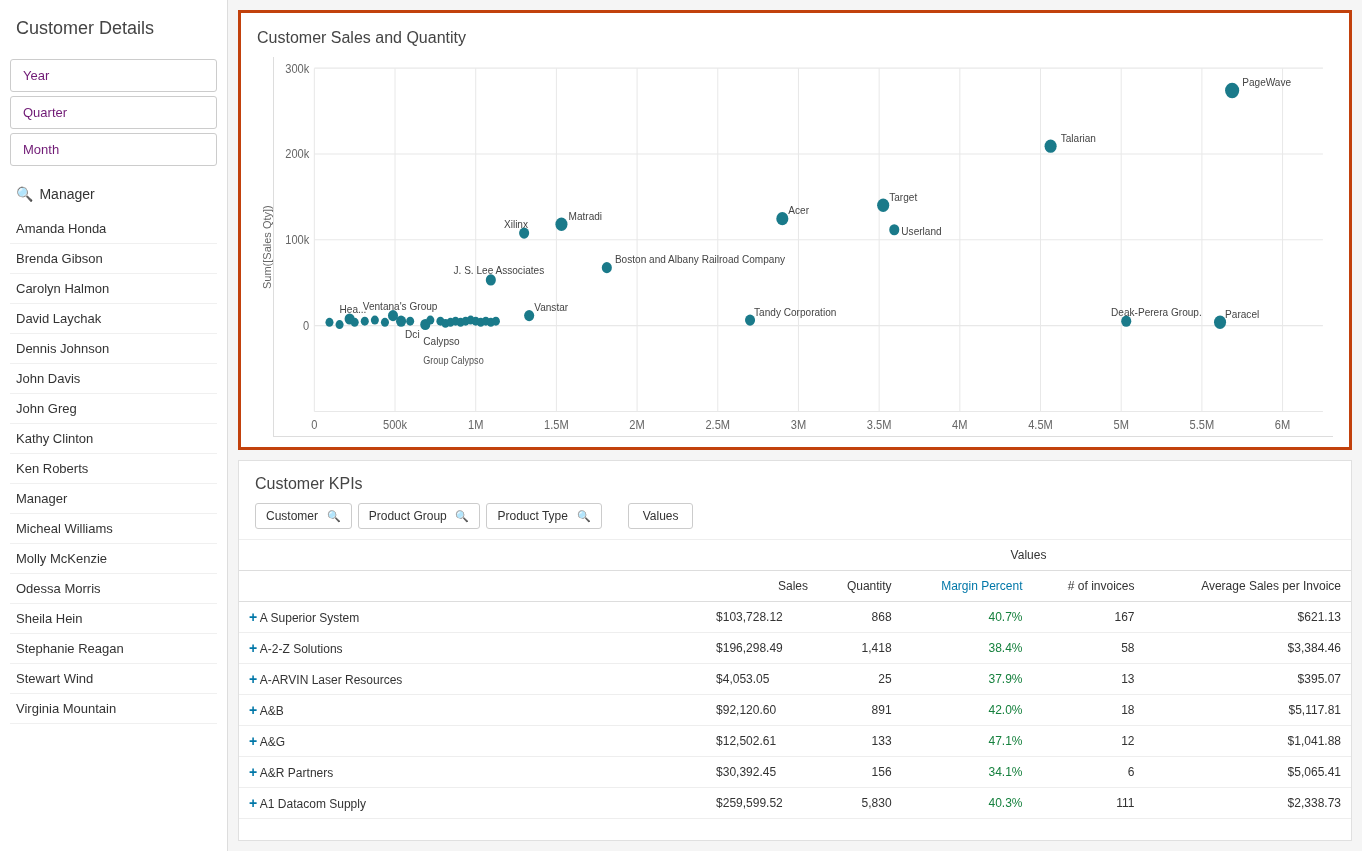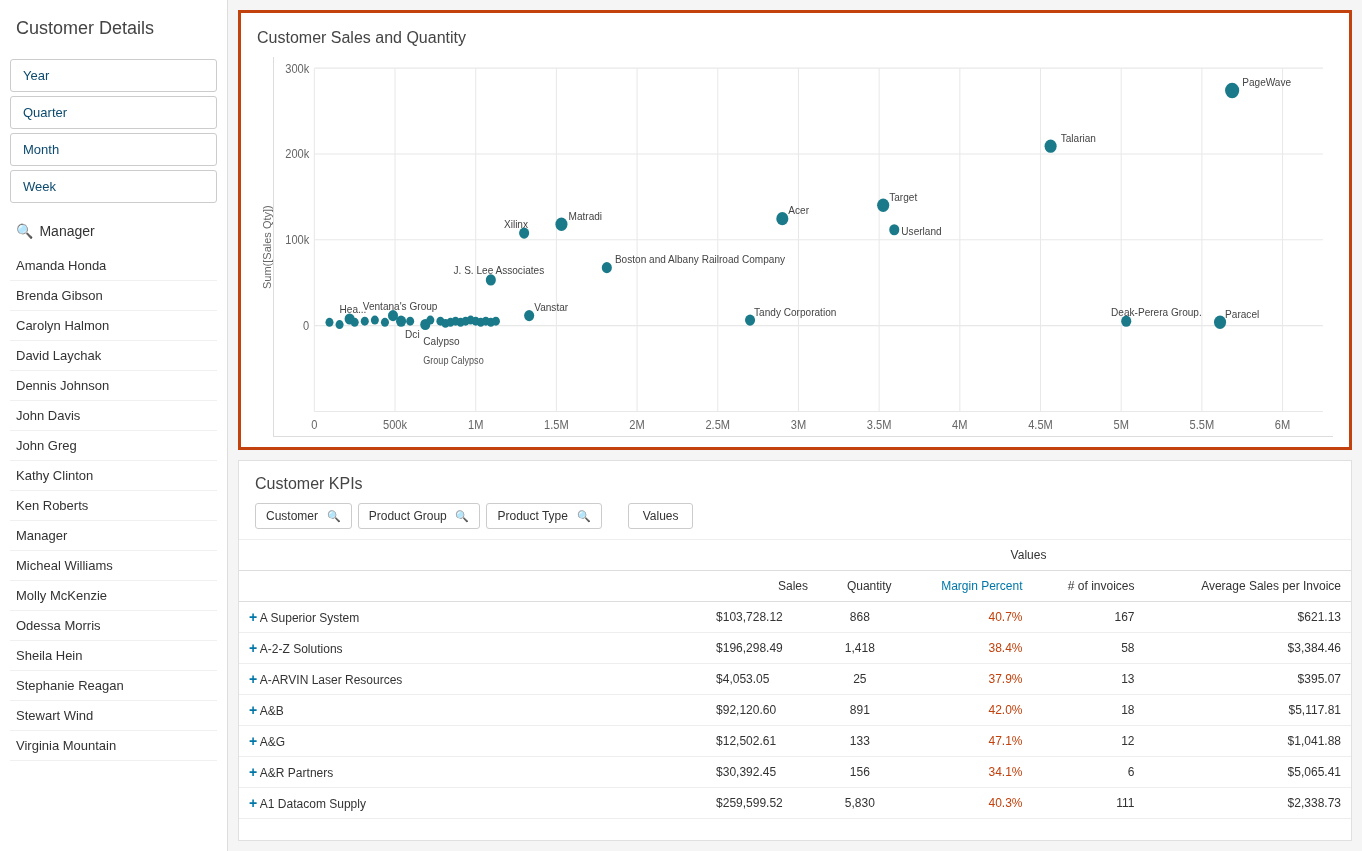--- a/index.html
+++ b/index.html
@@ -3,21 +3,21 @@
   <meta charset="utf-8">
   <style>
     * { box-sizing: border-box; margin: 0; padding: 0; }
     body { font-family: Arial, sans-serif; background: #f5f5f5; color: #333; font-size: 13px; }
 
     .container { display: flex; height: 851px; width: 1362px; overflow: hidden; }
 
     
     .sidebar { width: 228px; background: #fff; border-right: 1px solid #ddd; display: flex; flex-direction: column; padding: 10px 0; flex-shrink: 0; }
     .sidebar-title { font-size: 18px; font-weight: 300; color: #444; padding: 8px 16px 16px; }
-    .filter-item { border: 1px solid #ccc; border-radius: 3px; margin: 4px 10px; padding: 8px 12px; color: #0c4a6e; cursor: pointer; background: #fff; font-size: 13px; }
+    .filter-item { border: 1px solid #ccc; border-radius: 3px; margin: 4px 10px; padding: 8px 12px; color: #701a75; cursor: pointer; background: #fff; font-size: 13px; }
     .manager-section { padding: 10px 10px 6px; }
     .manager-label { display: flex; align-items: center; gap: 6px; font-size: 14px; font-weight: 500; color: #333; padding: 6px 6px; }
     .manager-list-container { flex: 1; overflow: hidden; position: relative; }
     .manager-list { overflow-y: scroll; height: 100%; padding: 0 10px; }
     .manager-list::-webkit-scrollbar { width: 6px; }
     .manager-list::-webkit-scrollbar-thumb { background: #ccc; border-radius: 3px; }
     .manager-item { padding: 7px 6px; color: #333; cursor: pointer; font-size: 13px; border-bottom: 1px solid #f0f0f0; }
 
     
     .main { flex: 1; display: flex; flex-direction: column; overflow: hidden; background: #f5f5f5; }
@@ -36,44 +36,43 @@
     .kpi-title { font-size: 16px; font-weight: 400; color: #444; margin-bottom: 10px; }
     .kpi-filters { display: flex; gap: 6px; align-items: center; flex-wrap: wrap; }
     .kpi-filter-btn { border: 1px solid #ccc; border-radius: 3px; padding: 5px 10px; background: #fff; cursor: pointer; font-size: 12px; color: #333; display: flex; align-items: center; gap: 9px; }
     .values-btn { border: 1px solid #ccc; border-radius: 3px; padding: 5px 14px; background: #fff; cursor: pointer; font-size: 12px; color: #333; margin-left: 20px; }
     .kpi-table-container { overflow-y: auto; flex: 1; }
     .kpi-table { width: 100%; border-collapse: collapse; }
     .kpi-table thead th { position: sticky; top: 0; background: #fff; border-bottom: 1px solid #ddd; padding: 8px 10px; font-weight: 400; color: #333; font-size: 12px; z-index: 2; }
     .kpi-table thead th.right { text-align: right; }
     .kpi-table thead th.left { text-align: left; }
     .col-sales { text-align: left; }
-    .col-qty { text-align: center; }
+    .col-qty { text-align: right; }
     .col-margin { text-align: right; color: #0077a8; }
     .col-invoices { text-align: right; }
     .col-avg { text-align: right; }
     .kpi-table tbody tr { border-bottom: 1px solid #eee; }
     .kpi-table tbody td { padding: 7px 10px; font-size: 12px; }
     .expand-btn { color: #0077a8; cursor: pointer; font-size: 14px; font-weight: bold; }
-    .margin-val { color: #c2410c; }
+    .margin-val { color: #15803d; }
     .th-margin { color: #0077a8; }
   </style>
 </head>
 <body>
 
 <div class="container">
 
   <div class="sidebar">
     <div class="sidebar-title">Customer Details</div>
 
     <div id="filter-list">
 
     <div class="filter-item">Year</div>
         <div class="filter-item">Quarter</div>
         <div class="filter-item">Month</div>
-        <div class="filter-item">Week</div>
       </div>
 
     <div class="manager-section">
       <div class="manager-label">
         <span style="font-size:14px;">🔍</span>
         <span>Manager</span>
       </div>
     </div>
 
     <div class="manager-list-container">

